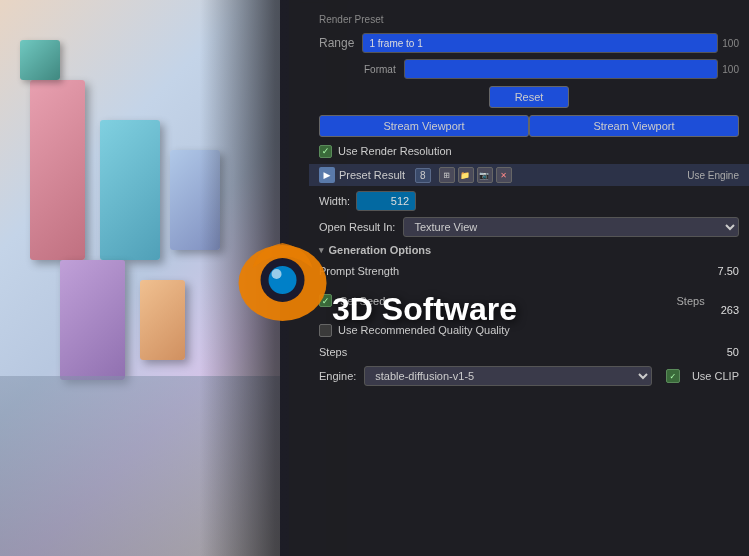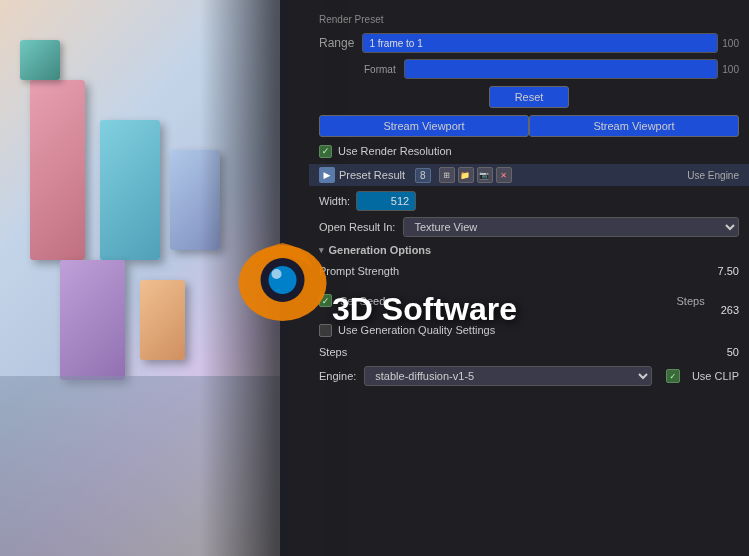--- a/index.html
+++ b/index.html
@@ -390,21 +390,21 @@
 
   <div class="seed-row">
     <div class="cb">✓</div>
     <span>Set Seed</span>
     <span style="margin-left:auto;color:#aaa;">Steps</span>
     <span class="row-value" style="margin-left:8px;margin-top:19px;">263</span>
   </div>
 
   <div class="checkbox-row">
     <div class="cb cb-unchecked"></div>
-    <span>Use Generation Quality Settings</span>
+    <span>Use Recommended Quality Quality</span>
   </div>
 
   <div class="panel-row">
     <span>Steps</span>
     <span class="row-right row-value">50</span>
   </div>
 
   <div class="dropdown-row">
     <span>Engine:</span>
     <select class="dropdown-select" style="flex:1;">

